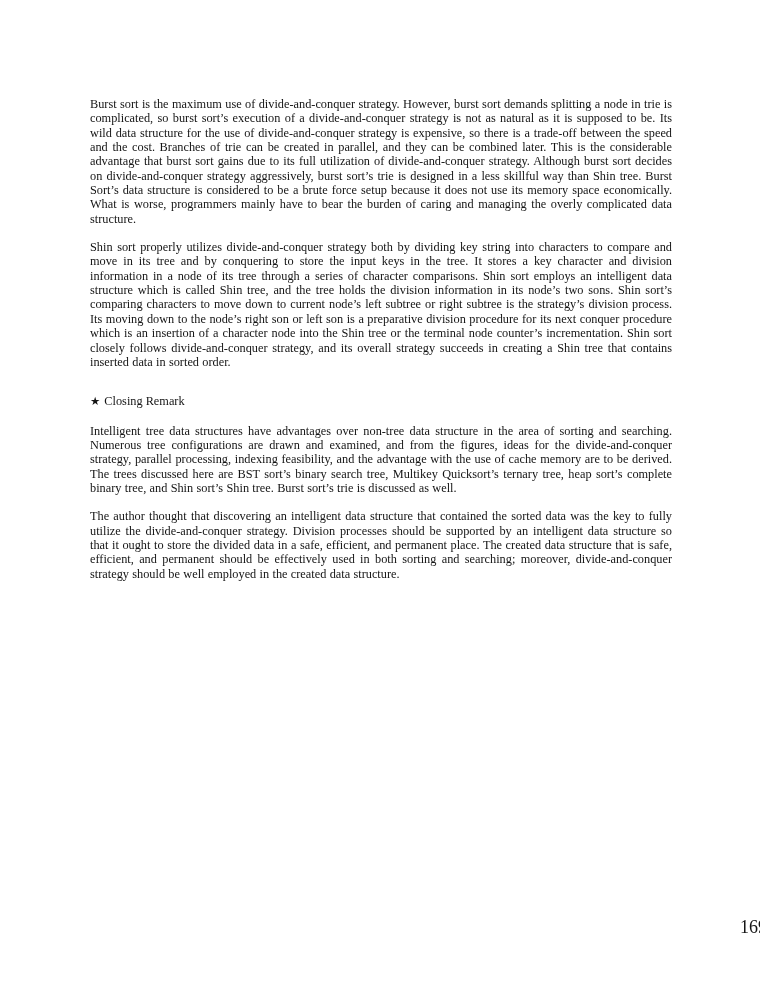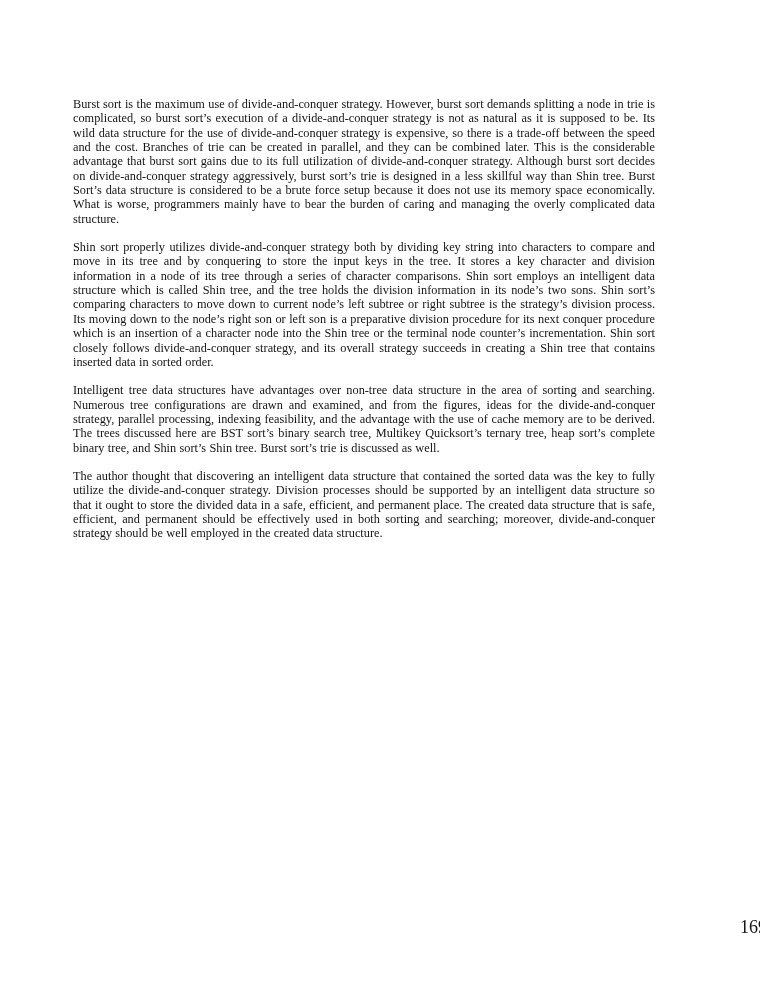--- a/index.html
+++ b/index.html
@@ -10,21 +10,21 @@
   body {
     width: 760px;
     height: 984px;
     position: relative;
     overflow: hidden;
     font-family: "Liberation Serif", serif;
     color: #141414;
   }
   .page {
     position: absolute;
-    left: 73px;
+    left: 90px;
     top: 97px;
     width: 582px;
   }
   .para {
     font-size: 12.3px;
     line-height: 14.35px;
     text-align: justify;
     margin: 0 0 14px 0;
     word-spacing: 0.02em;
   }
@@ -51,20 +51,23 @@
 </head>
 <body>
 
 <div class="page">
 
   <p class="para">Burst sort is the maximum use of divide-and-conquer strategy. However, burst sort demands splitting a node in trie is complicated, so burst sort’s execution of a divide-and-conquer strategy is not as natural as it is supposed to be. Its wild data structure for the use of divide-and-conquer strategy is expensive, so there is a trade-off between the speed and the cost. Branches of trie can be created in parallel, and they can be combined later. This is the considerable advantage that burst sort gains due to its full utilization of divide-and-conquer strategy. Although burst sort decides on divide-and-conquer strategy aggressively, burst sort’s trie is designed in a less skillful way than Shin tree. Burst Sort’s data structure is considered to be a brute force setup because it does not use its memory space economically. What is worse, programmers mainly have to bear the burden of caring and managing the overly complicated data structure.</p>
 
 
   <p class="para">Shin sort properly utilizes divide-and-conquer strategy both by dividing key string into characters to compare and move in its tree and by conquering to store the input keys in the tree. It stores a key character and division information in a node of its tree through a series of character comparisons. Shin sort employs an intelligent data structure which is called Shin tree, and the tree holds the division information in its node’s two sons. Shin sort’s comparing characters to move down to current node’s left subtree or right subtree is the strategy’s division process. Its moving down to the node’s right son or left son is a preparative division procedure for its next conquer procedure which is an insertion of a character node into the Shin tree or the terminal node counter’s incrementation. Shin sort closely follows divide-and-conquer strategy, and its overall strategy succeeds in creating a Shin tree that contains inserted data in sorted order.</p>
 
+  <div class="section-heading">
+    <span class="star">★</span><span>Closing Remark</span>
+  </div>
 
   <p class="para">Intelligent tree data structures have advantages over non-tree data structure in the area of sorting and searching. Numerous tree configurations are drawn and examined, and from the figures, ideas for the divide-and-conquer strategy, parallel processing, indexing feasibility, and the advantage with the use of cache memory are to be derived. The trees discussed here are BST sort’s binary search tree, Multikey Quicksort’s ternary tree, heap sort’s complete binary tree, and Shin sort’s Shin tree. Burst sort’s trie is discussed as well.</p>
 
   <p class="para">The author thought that discovering an intelligent data structure that contained the sorted data was the key to fully utilize the divide-and-conquer strategy. Division processes should be supported by an intelligent data structure so that it ought to store the divided data in a safe, efficient, and permanent place. The created data structure that is safe, efficient, and permanent should be effectively used in both sorting and searching; moreover, divide-and-conquer strategy should be well employed in the created data structure.</p>
 
 </div>
 
 <div class="page-number">169</div>
 
 </body></html>

